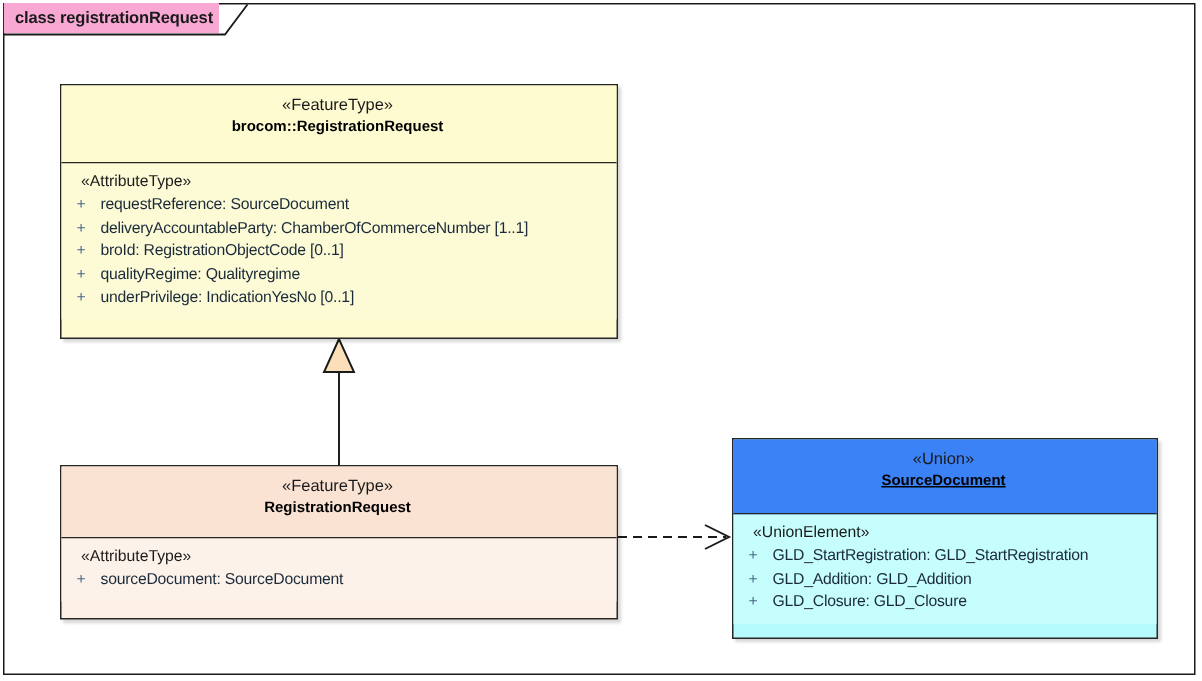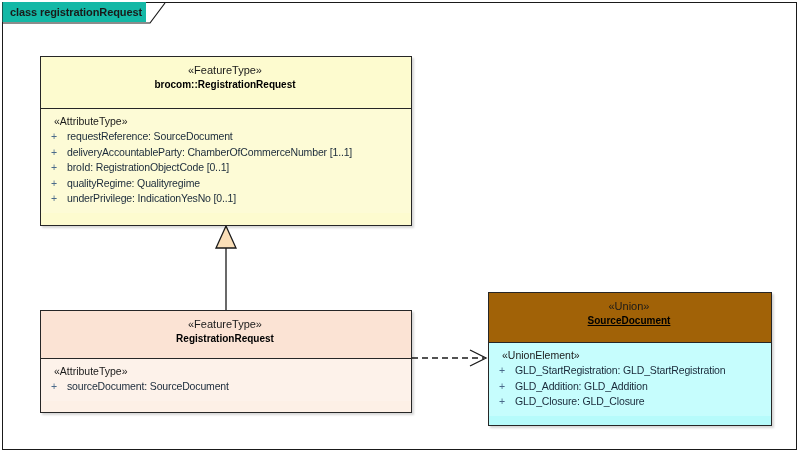--- a/index.html
+++ b/index.html
@@ -26,21 +26,21 @@
     height: 448px;
     border: 1px solid #1a1a1a;
     box-sizing: border-box;
     background: #ffffff;
   }
   #frame-tab {
     position: absolute;
     left: 2px;
     top: 2px;
     height: 20px;
-    background: #14b8a6;
+    background: #f9a8d4;
     border-right: none;
     display: flex;
     align-items: center;
     padding: 0 4px 0 8px;
     box-sizing: border-box;
     z-index: 4;
   }
   #frame-tab-label {
     font-size: 11px;
     font-weight: bold;
@@ -122,21 +122,21 @@
   
   .theme-yellow { background: #fdfbcf; }
   .theme-yellow .uml-header { background: #fdfbcf; }
   .theme-yellow .uml-body   { background: #fdfbd6; }
 
   .theme-peach { background: #fdf0e6; }
   .theme-peach .uml-header { background: #fbe3d4; }
   .theme-peach .uml-body   { background: #fdf2ea; }
 
   .theme-cyan { background: #b6fbfb; }
-  .theme-cyan .uml-header { background: #a16207; }
+  .theme-cyan .uml-header { background: #3b82f6; }
   .theme-cyan .uml-body   { background: #c6fdfd; }
 
   
   #class-brocom {
     left: 40px; top: 56px; width: 372px; height: 170px;
   }
   #class-brocom .uml-header { height: 52px; }
 
   #class-registrationrequest {
     left: 40px; top: 310px; width: 372px; height: 103px;

